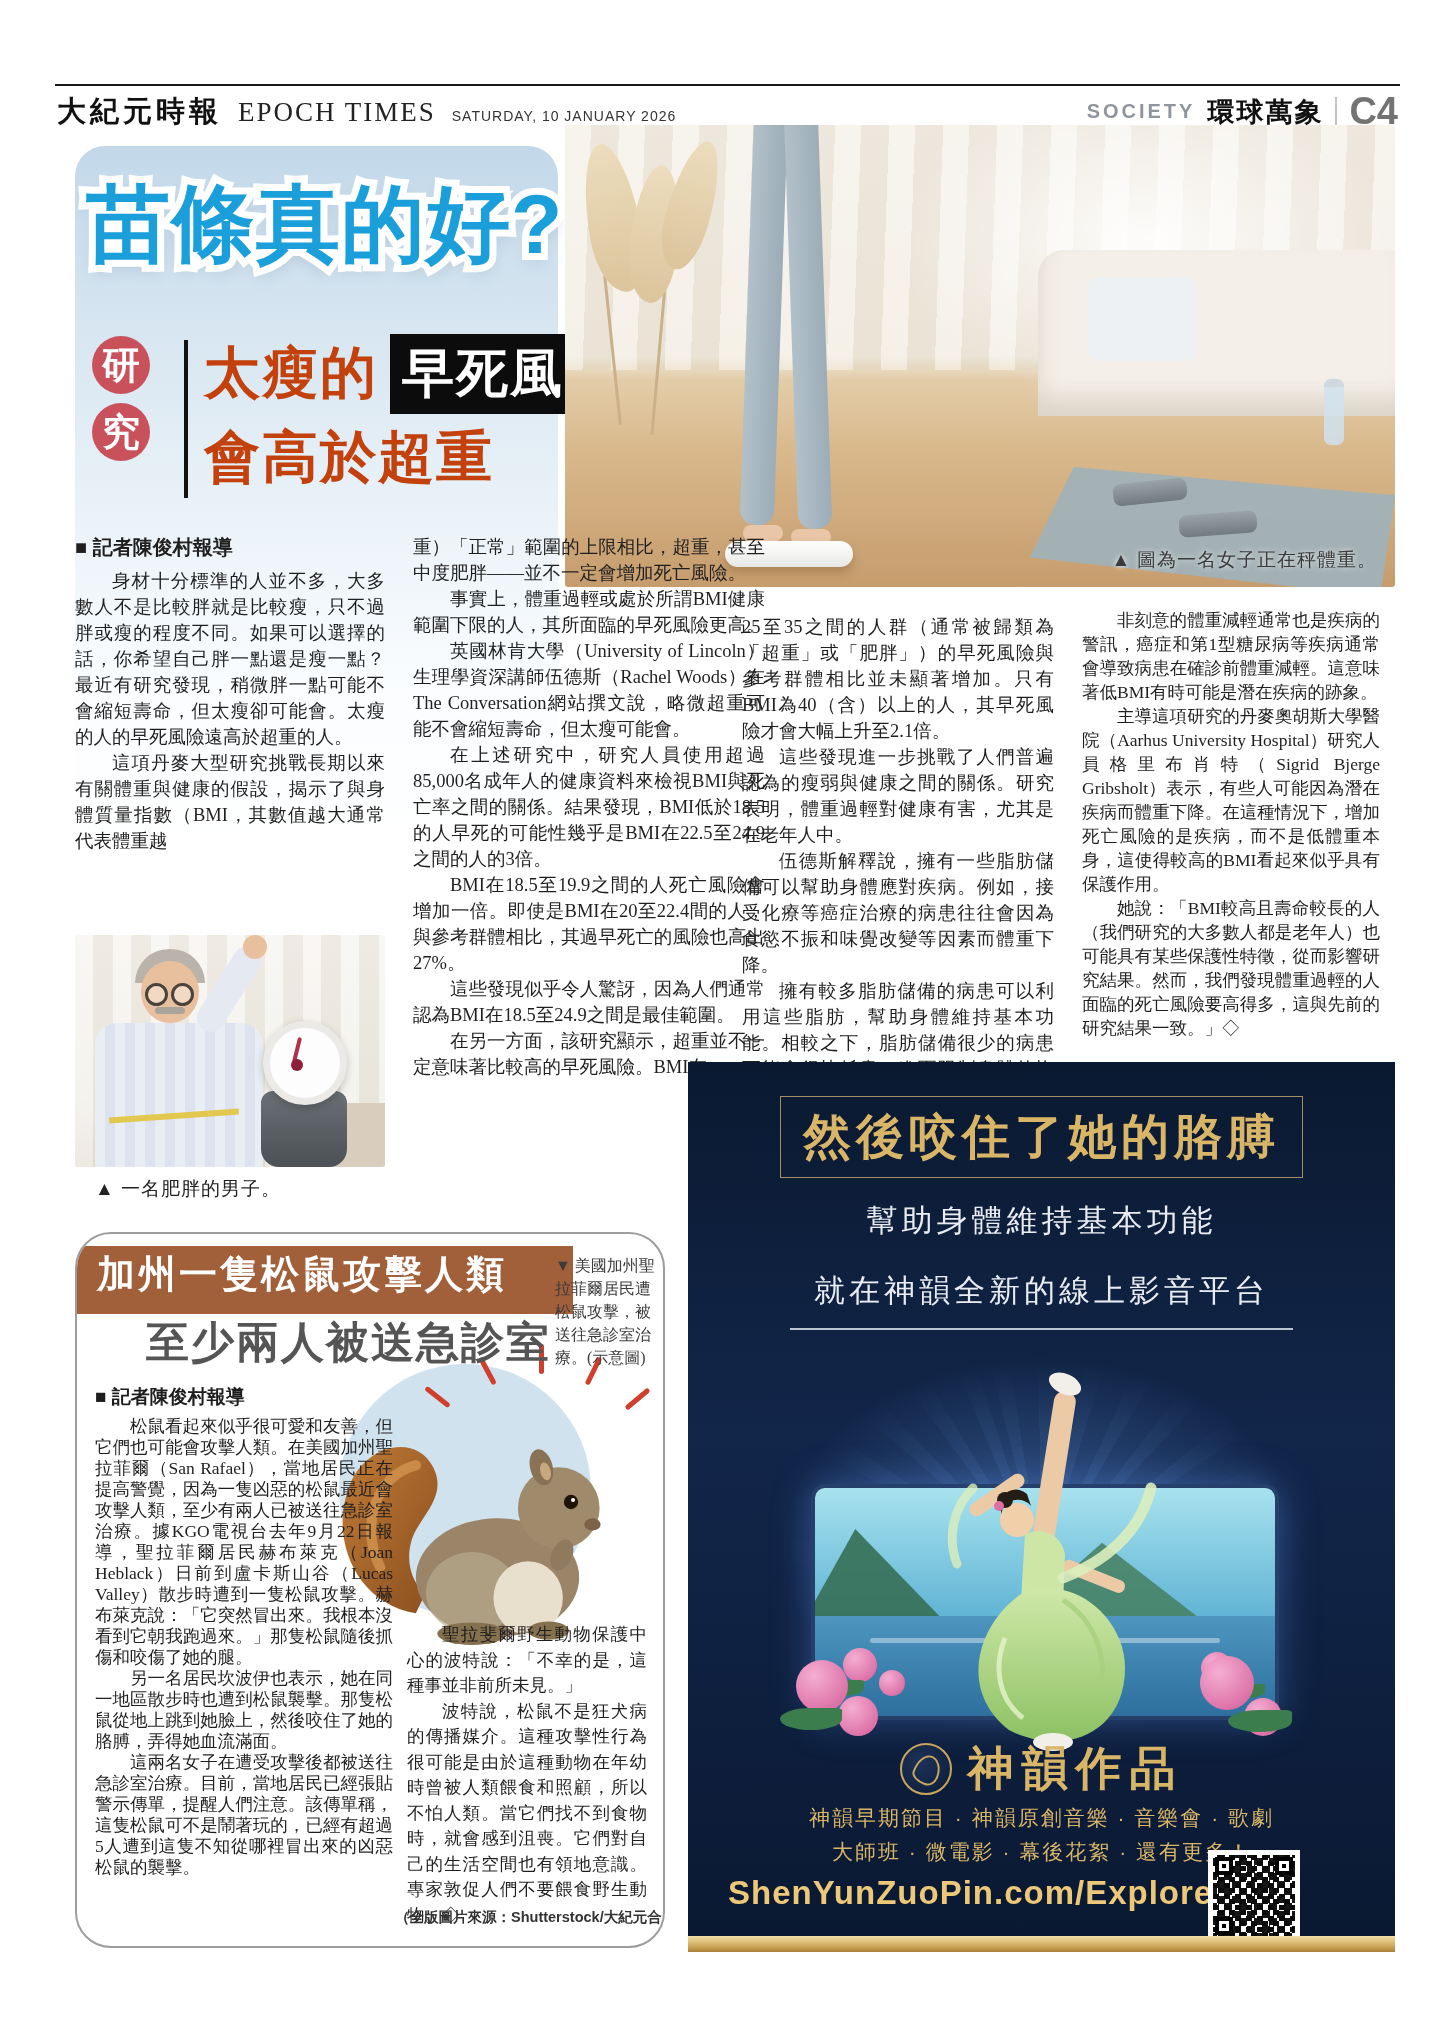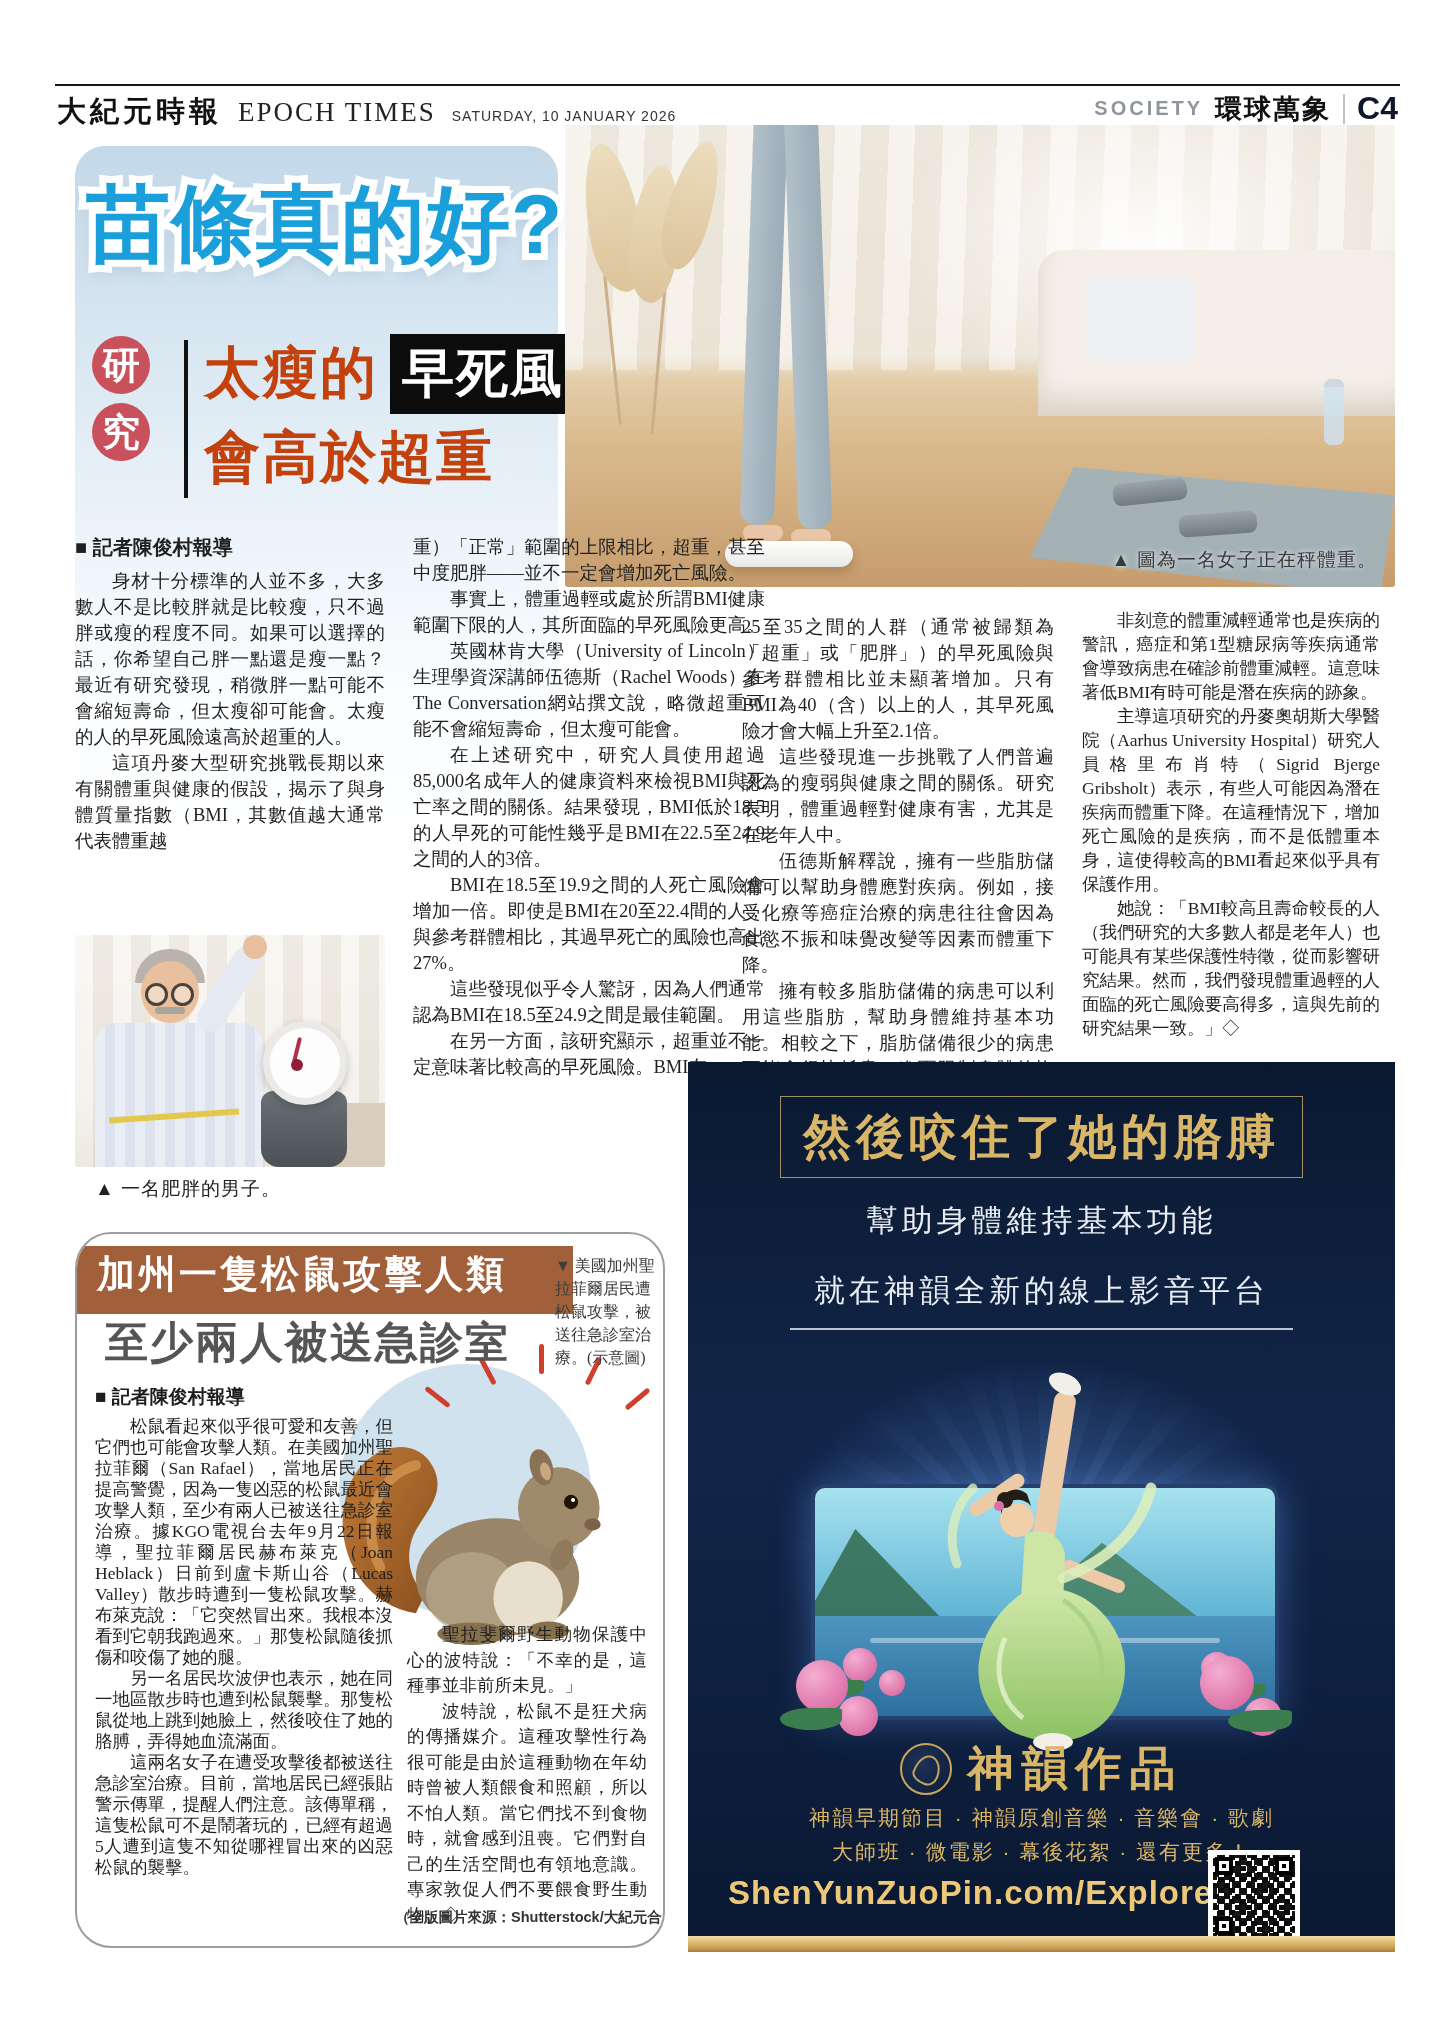--- a/index.html
+++ b/index.html
@@ -10,21 +10,21 @@
   
   [data-name="header-rule"]{left:55px;top:84px;width:1345px;height:2px;background:#161616;}
   [data-name="masthead"]{left:57px;top:92px;display:flex;align-items:baseline;gap:16px;white-space:nowrap;}
   [data-name="masthead-cn"]{font-size:29px;font-weight:900;letter-spacing:4px;font-family:"Liberation Sans",sans-serif;color:#111;}
   [data-name="masthead-en"]{font-size:27px;font-family:"Liberation Serif",serif;letter-spacing:2px;color:#222;}
   [data-name="issue-date"]{font-size:14px;font-family:"Liberation Sans",sans-serif;color:#333;letter-spacing:1px;}
   [data-name="section-bar"]{right:58px;top:90px;display:flex;align-items:center;gap:12px;white-space:nowrap;}
   [data-name="section-en"]{font-size:20px;font-weight:800;color:#8f959d;letter-spacing:3px;font-family:"Liberation Sans",sans-serif;}
   [data-name="section-cn"]{font-size:27px;font-weight:900;color:#111;font-family:"Liberation Sans",sans-serif;letter-spacing:2px;}
   [data-name="section-divider"]{width:2px;height:30px;background:#c2c2c2;}
-  [data-name="page-number"]{font-size:32px;font-weight:900;color:#0f172a;font-family:"Liberation Sans",sans-serif;}
+  [data-name="page-number"]{font-size:38px;font-weight:900;color:#737373;font-family:"Liberation Sans",sans-serif;}
 
   
   [data-name="hero-background"]{left:75px;top:146px;width:483px;height:760px;border-radius:30px;
      background:linear-gradient(180deg,#c2d8e9 0%,#d7e6f1 24%,#eaf2f8 48%,#fbfdff 72%,#ffffff 95%);}
   [data-name="main-headline"]{left:86px;top:168px;width:472px;height:132px;}
   .hl{position:absolute;left:0;top:0;white-space:nowrap;font-family:"Liberation Sans",sans-serif;
       font-weight:900;font-size:84px;letter-spacing:1px;}
   .hl.stroke{color:#fff;-webkit-text-stroke:14px #ffffff;text-shadow:0 8px 16px rgba(70,100,130,.25);}
   .hl.fill{color:#1b9fdb;}
   [data-name="kicker-badges"]{left:92px;top:336px;display:flex;flex-direction:column;gap:9px;}
@@ -108,21 +108,21 @@
   [data-name="photo-caption-man"]{left:95px;top:1176px;font-size:19px;color:#222;letter-spacing:1px;
      font-family:"Liberation Sans",sans-serif;}
 
   
   [data-name="squirrel-box"]{left:75px;top:1232px;width:586px;height:712px;background:#fff;
      border:2.5px solid #9d9d9d;border-radius:36px;overflow:hidden;}
   [data-name="squirrel-headline-bar"]{left:0;top:12px;width:476px;height:68px;background:#a2603a;color:#fff;
      font-family:"Liberation Sans",sans-serif;font-size:38px;font-weight:900;line-height:56px;
      padding-left:20px;letter-spacing:3px;white-space:nowrap;}
   [data-name="squirrel-photo-caption"]{left:478px;top:20px;width:104px;font-size:16px;line-height:23px;color:#3c3c3c;}
-  [data-name="squirrel-deck"]{left:28px;top:80px;width:446px;text-align:left;font-family:Liberation Sans, sans-serif;
+  [data-name="squirrel-deck"]{left:28px;top:80px;width:446px;text-align:right;font-family:Liberation Sans, sans-serif;
      font-size:43px;font-weight:800;color:#555;letter-spacing:2px;white-space:nowrap;}
   [data-name="squirrel-byline"]{left:18px;top:150px;font-family:"Liberation Sans",sans-serif;font-weight:700;font-size:19px;}
   [data-name="squirrel-column-1"]{left:18px;top:182px;width:298px;font-size:17.5px;line-height:21px;color:#1f1f1f;}
   [data-name="squirrel-column-2"]{left:330px;top:388px;width:240px;font-size:17.5px;line-height:25.5px;color:#1f1f1f;}
   [data-name="squirrel-circle-bg"]{left:262px;top:130px;width:252px;height:252px;border-radius:50%;background:#cfe2ee;}
   .dash{position:absolute;width:5px;height:30px;background:#cf3f2b;border-radius:3px;}
   [data-name="alert-dashes"]{left:352px;top:106px;width:220px;height:90px;}
   [data-name="squirrel-illustration"]{left:240px;top:170px;width:310px;height:245px;}
   [data-name="image-credit"]{left:318px;top:674px;width:262px;font-size:14.5px;font-weight:700;color:#333;
      font-family:"Liberation Sans",sans-serif;white-space:nowrap;}

